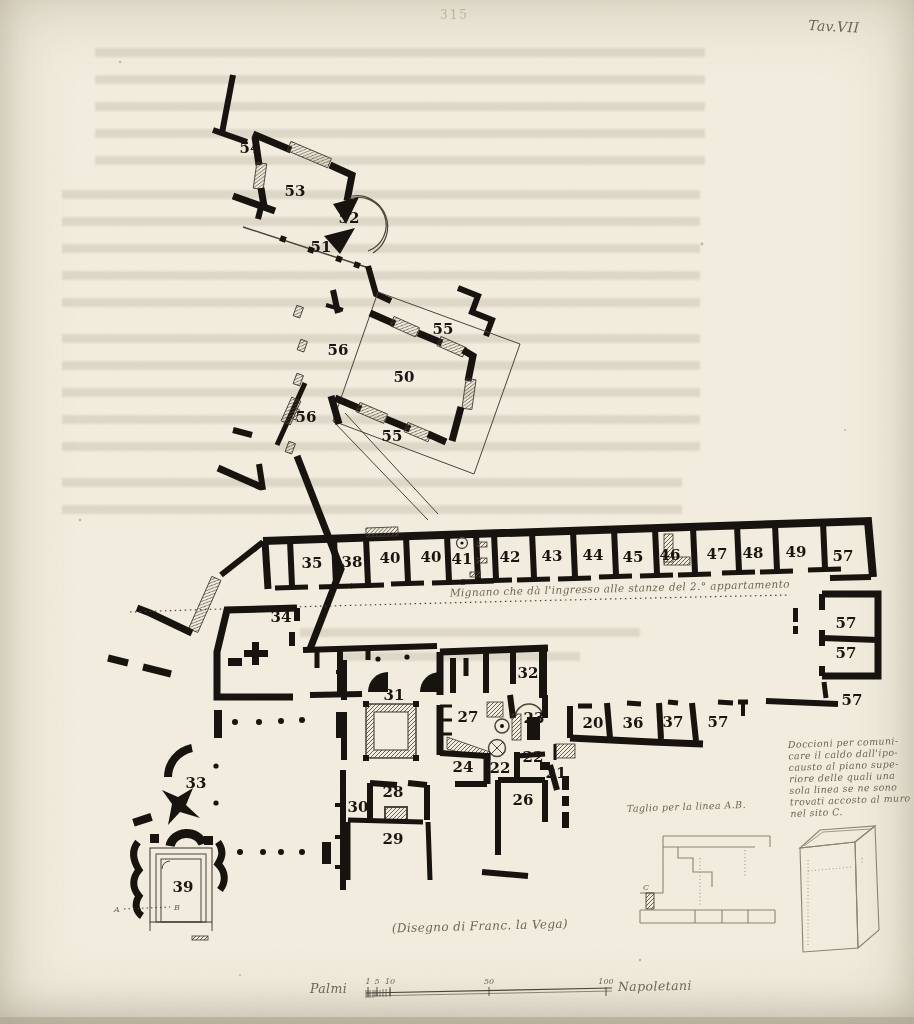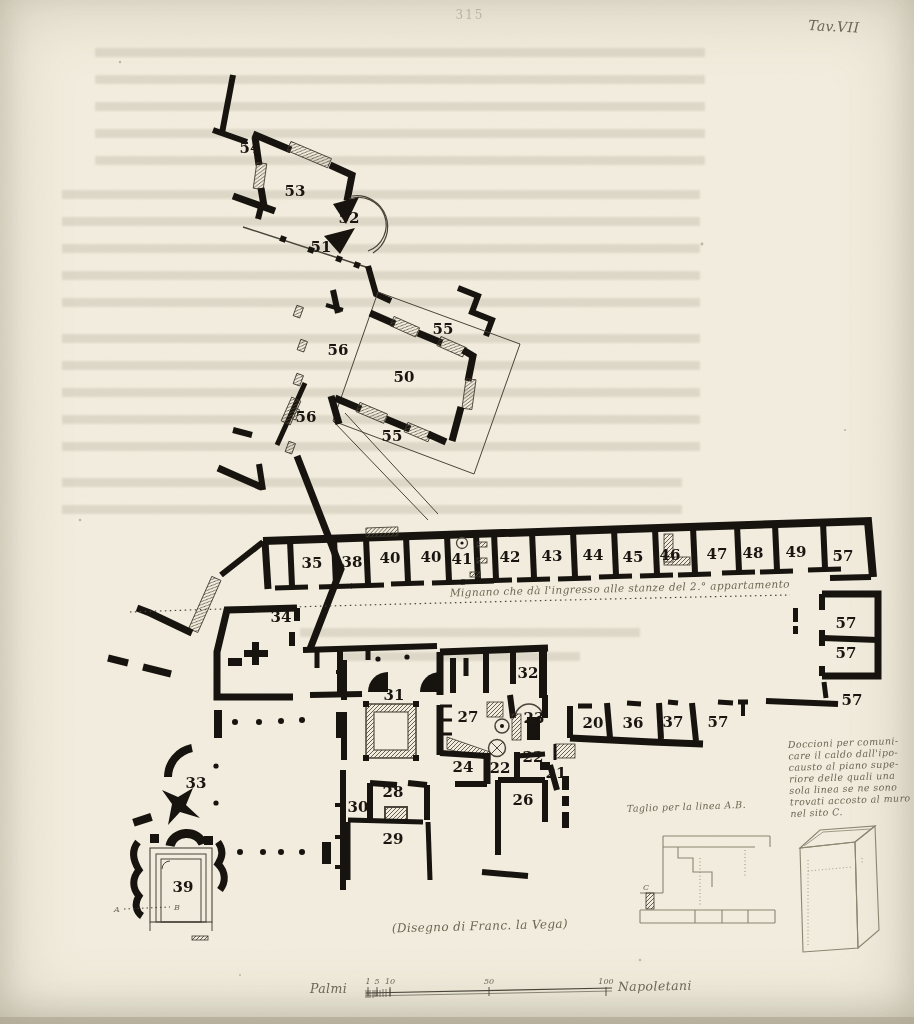--- a/index.html
+++ b/index.html
@@ -7,21 +7,21 @@
     position:relative;width:914px;height:1024px;overflow:hidden;
     background:#f2edde;
     box-shadow:inset 0 0 70px rgba(110,100,75,.28), inset 0 -14px 30px rgba(90,82,60,.18);
     font-family:"DejaVu Serif", serif;
   }
   .bleed{
     position:absolute;opacity:.13;filter:blur(1.1px);pointer-events:none;
     background:repeating-linear-gradient(to bottom, rgba(0,0,0,0) 0 8px, #5d5542 8px 17px, rgba(0,0,0,0) 17px 27px);
   }
   .bleed-num{
-    position:absolute;top:8px;left:440px;width:60px;text-align:center;
+    position:absolute;top:8px;left:440px;width:60px;text-align:left;
     color:#6a6350;opacity:.35;filter:blur(.6px);font-size:12px;letter-spacing:2px;
   }
   svg{position:absolute;left:0;top:0;z-index:3;}
   .wall{stroke:#17130e;fill:none;}
   .thin{stroke:#4a443a;fill:none;}
   .lite{stroke:#8d8472;fill:none;}
   .hx{fill:url(#hatch);stroke:#3a352c;stroke-width:.8;}
   .blk{fill:#17130e;stroke:none;}
   .room-num{font:bold 15px "DejaVu Serif", serif;fill:#1a1510;text-anchor:middle;}
   .script{font-style:italic;fill:#6e6654;letter-spacing:.4px;}

